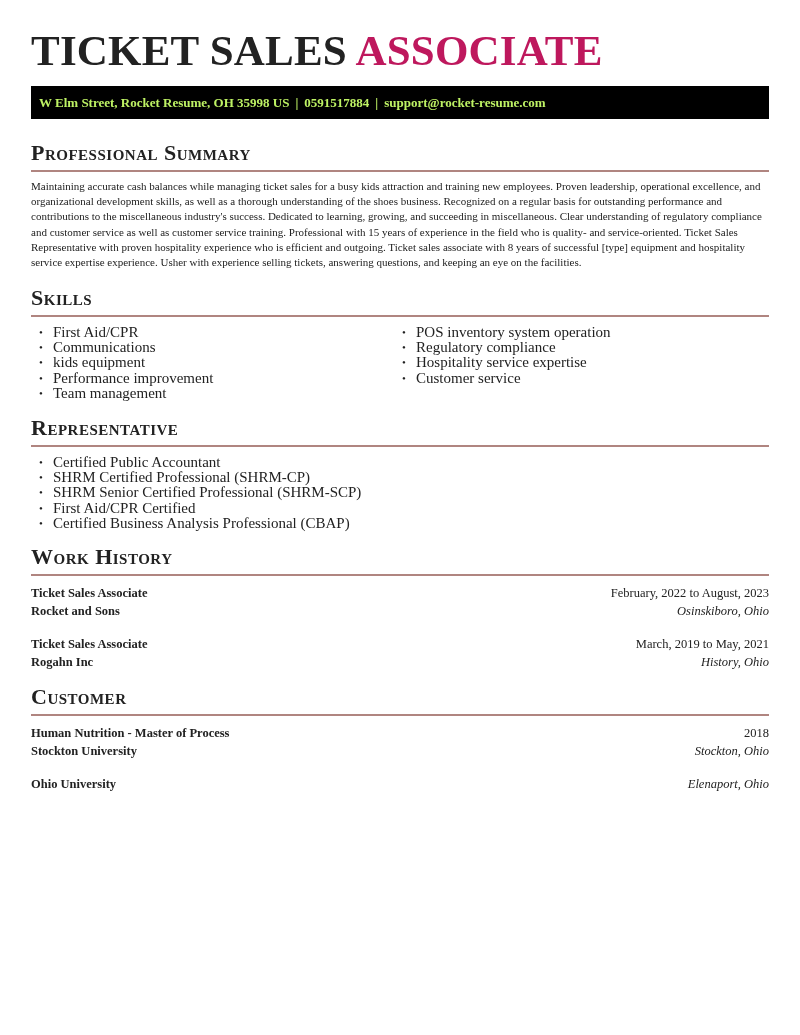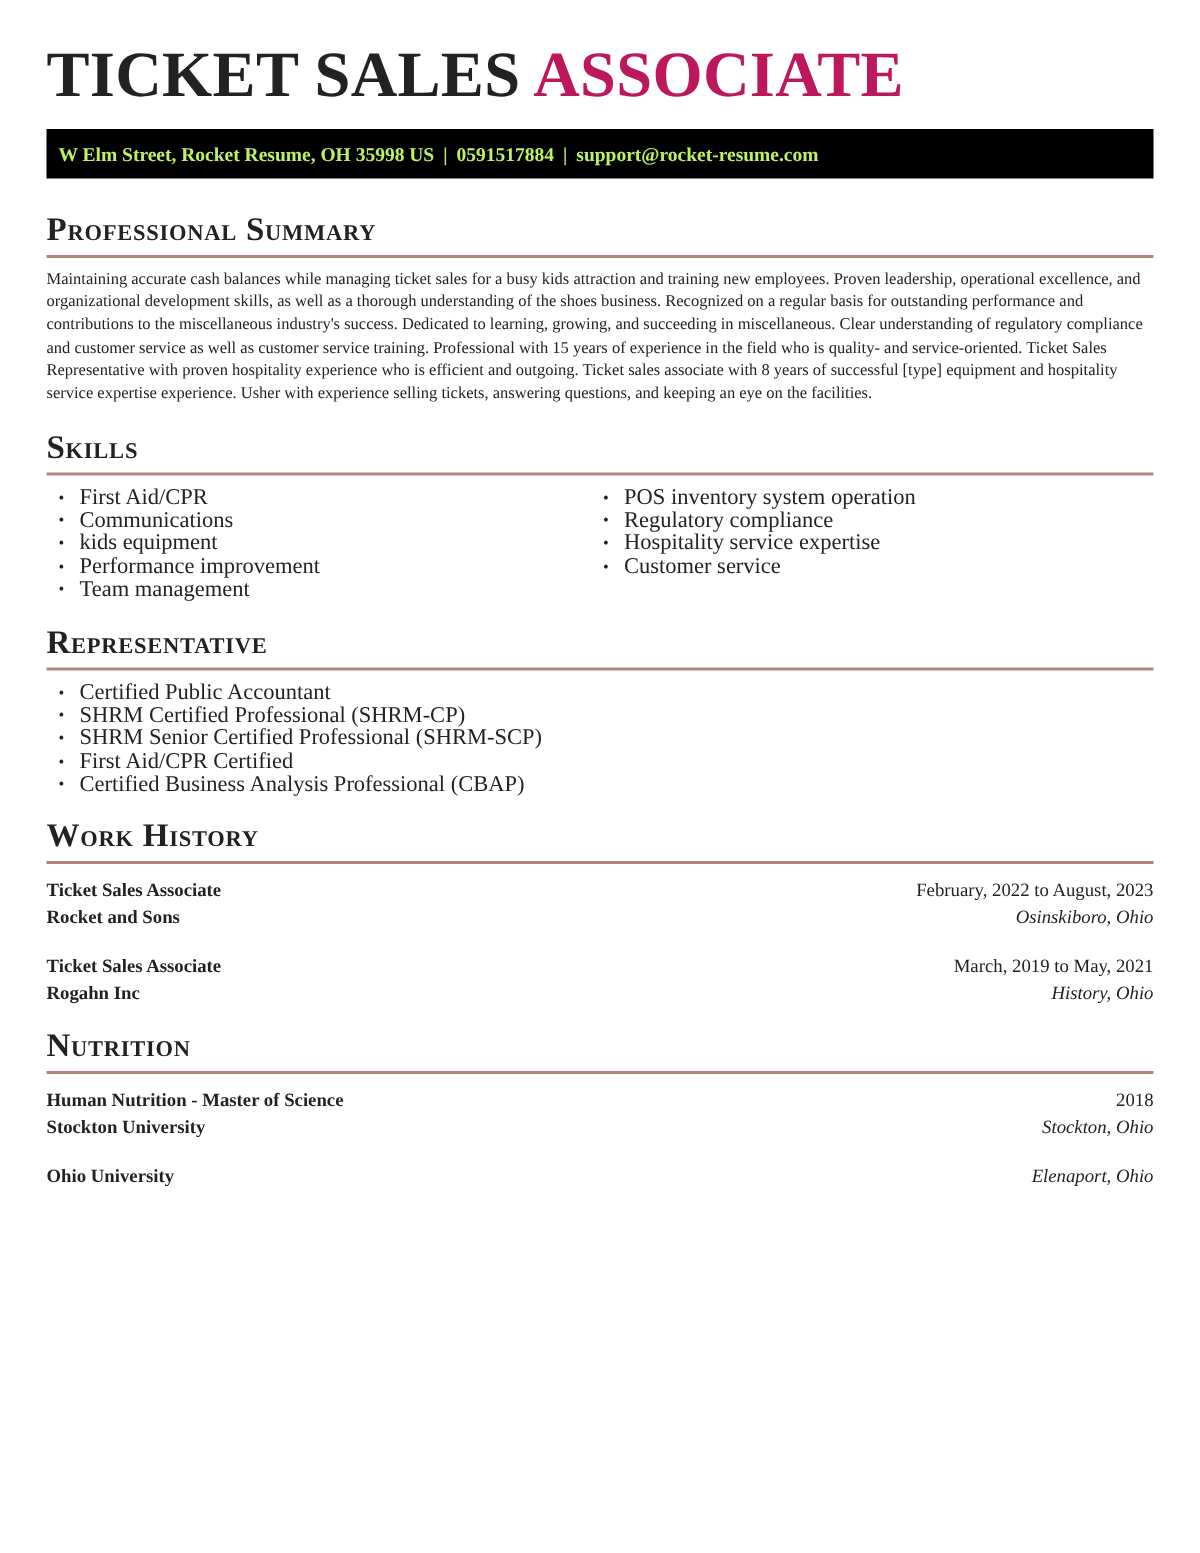--- a/index.html
+++ b/index.html
@@ -124,25 +124,25 @@
         <span class="right-date">March, 2019 to May, 2021</span>
       </div>
       <div class="entry-row">
         <span class="left">Rogahn Inc</span>
         <span class="right-loc">History, Ohio</span>
       </div>
     </div>
   </section>
 
   <section class="section" style="top:684px;">
-    <h2 class="section-title">Nutrition</h2>
+    <h2 class="section-title">Customer</h2>
     <div class="divider"></div>
     <div class="entry">
       <div class="entry-row">
-        <span class="left">Human Nutrition - Master of Science</span>
+        <span class="left">Human Nutrition - Master of Process</span>
         <span class="right-date">2018</span>
       </div>
       <div class="entry-row">
         <span class="left">Stockton University</span>
         <span class="right-loc">Stockton, Ohio</span>
       </div>
     </div>
     <div class="entry">
       <div class="entry-row">
         <span class="left">Ohio University</span>

